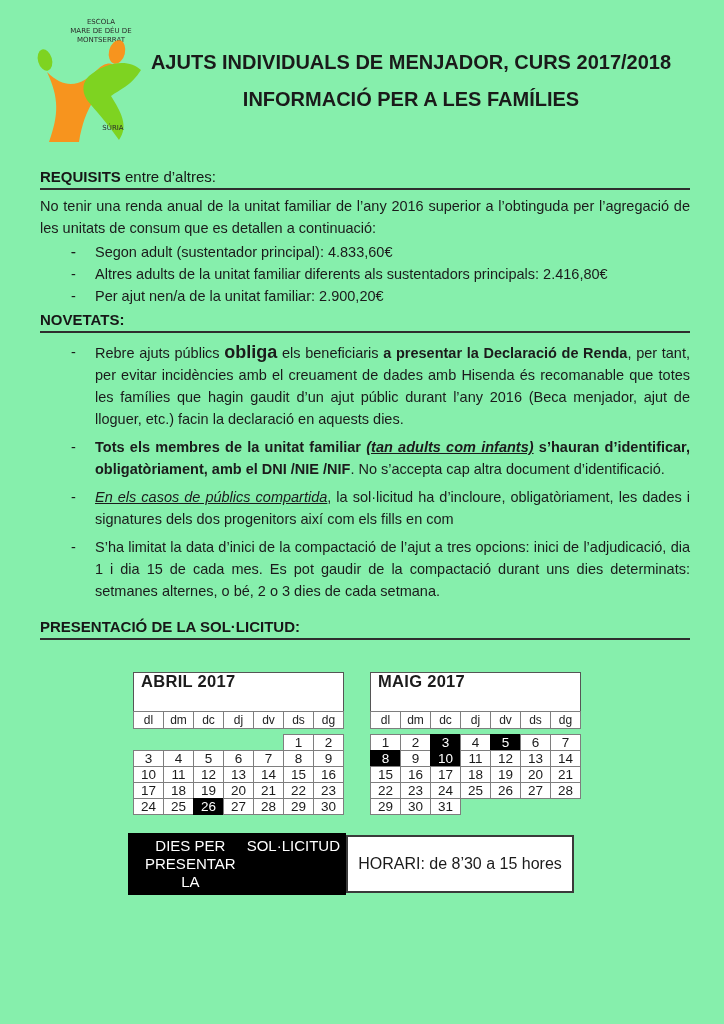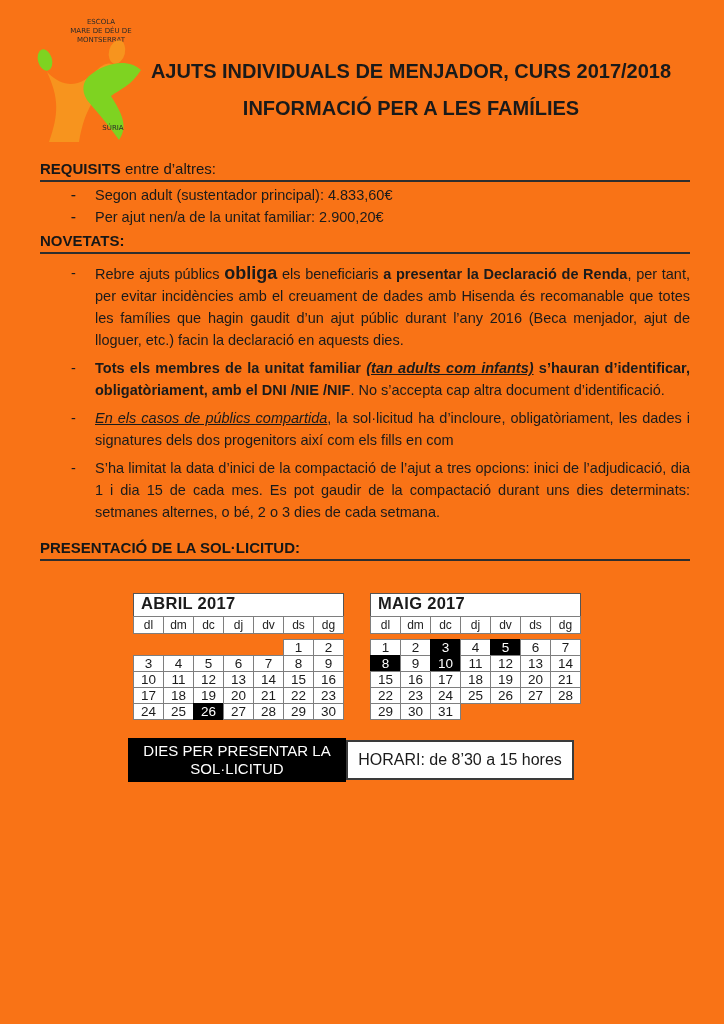--- a/index.html
+++ b/index.html
@@ -1,29 +1,29 @@
 <!DOCTYPE html>
 <html><head>
 <meta charset="utf-8">
 <style>
   * { margin:0; padding:0; box-sizing:border-box; }
   html,body { background:#e8e8e8; }
   .page {
     position:relative; width:724px; height:1024px; margin:0 auto;
-    background:#f97316; font-family:"Liberation Sans", sans-serif; color:#1b1b1b;
+    background:#86efac; font-family:"Liberation Sans", sans-serif; color:#1b1b1b;
     overflow:hidden;
   }
   
   .logo { position:absolute; left:33px; top:12px; width:124px; height:134px; }
   .title-block {
-    position:absolute; left:128px; top:53px; width:566px;
+    position:absolute; left:128px; top:44px; width:566px;
     text-align:center; font-weight:bold; font-size:20px; line-height:37px; color:#1a1a1a;
   }
   
-  .content { position:absolute; left:40px; top:160px; width:650px; }
+  .content { position:absolute; left:40px; top:168px; width:650px; }
   .sec-head {
     font-size:15px; font-weight:bold; padding-bottom:3px;
     border-bottom:2px solid #2e2e2e; color:#171717;
   }
   .sec-head .rest { font-weight:normal; }
   .intro { margin-top:5px; font-size:14.5px; line-height:22px; text-align:justify; }
   .blist { margin-top:2px; }
   .bullet { position:relative; padding-left:55px; font-size:14.5px; line-height:22px; text-align:justify; }
   .bullet .marker { position:absolute; left:31px; top:0; }
   .nov { margin-bottom:6px; }
@@ -31,42 +31,42 @@
   .run-b { font-weight:bold; }
   .run-bl { font-weight:bold; font-size:18px; }
   .run-biu { font-weight:bold; font-style:italic; text-decoration:underline; }
   .run-iu { font-style:italic; text-decoration:underline; }
   .head-novetats { margin-top:4px; }
   .head-presentacio { margin-top:16px; }
   
   .calendars { display:flex; gap:26px; margin-left:93px; margin-top:32px; }
   .calendar { width:211px; }
   .cal-title {
-    width:211px; height:24px; border:1px solid #555;
-    display:flex; align-items:flex-end; padding:0 0 3px 7px;
+    width:211px; height:40px; border:1px solid #555;
+    display:flex; align-items:flex-end; padding:0 0 20px 7px;
     font-weight:bold; font-size:16.5px; letter-spacing:0.3px; background:#fff;
   }
   .cal-days { display:flex; margin-top:-1px; }
   .cal-days .cell { font-size:12px; height:18px; color:#222; }
   .cell {
     width:31px; height:17px; border:1px solid #7e7e7e; background:#fff;
     display:flex; align-items:center; justify-content:center;
     font-size:13.5px; margin-right:-1px; flex:0 0 auto;
   }
   .cal-grid { margin-top:5px; }
   .cal-row { display:flex; }
   .cal-row + .cal-row { margin-top:-1px; }
   .cell.hl { background:#000; color:#fff; border-color:#000; }
   .cell.empty { border-color:transparent; background:transparent; }
   
   .legend { display:flex; margin-left:88px; margin-top:18px; align-items:stretch; }
   .legend-black {
     width:218px; background:#000; color:#fff; text-align:center;
     font-size:15px; line-height:18px; padding:4px 6px;
-    display:flex; flex-direction:column; justify-content:center;
+    display:flex; flex-direction:row; justify-content:center;
   }
   .legend-white {
     width:228px; border:2px solid #3a3a3a; background:#fff;
     display:flex; align-items:center; justify-content:center;
     font-size:16px; margin:2px 0;
   }
 </style>
 </head>
 <body>
 
@@ -86,24 +86,25 @@
   <div class="title-block">
     <div>AJUTS INDIVIDUALS DE MENJADOR, CURS 2017/2018</div>
     <div>INFORMACIÓ PER A LES FAMÍLIES</div>
   </div>
 
   <div class="content">
 
     <div class="sec-head">
       <span>REQUISITS</span><span class="rest"> entre d’altres:</span>
     </div>
+    <p class="intro">No tenir una renda anual de la unitat familiar de l’any 2016 superior a l’obtinguda per l’agregació de les unitats de consum que es detallen a continuació:</p>
     <div class="blist">
         <div class="bullet"><span class="marker">-</span></div>
         <div class="bullet"><span class="marker">-</span><span class="btext">Segon adult (sustentador principal): 4.833,60€</span></div>
-        <div class="bullet"><span class="marker">-</span></div>
+        <div class="bullet"><span class="marker">-</span><span class="btext">Altres adults de la unitat familiar diferents als sustentadors principals: 2.416,80€</span></div>
         <div class="bullet"><span class="marker">-</span><span class="btext">Per ajut nen/a de la unitat familiar: 2.900,20€</span></div>
       </div>
 
     <div class="sec-head head-novetats">
       <span>NOVETATS:</span>
     </div>
     <div class="blist" style="margin-top:8px">
         <div class="bullet nov"><span class="marker">-</span><span class="btext"><span class="run-r">Rebre ajuts públics </span><span class="run-bl">obliga</span><span class="run-r"> els beneficiaris </span><span class="run-b">a presentar la Declaració de Renda</span><span class="run-r">, per tant, per evitar incidències amb el creuament de dades amb Hisenda és recomanable que totes les famílies que hagin gaudit d’un ajut públic durant l’any 2016 (Beca menjador, ajut de lloguer, etc.) facin la declaració en aquests dies.</span></span></div>
         <div class="bullet nov"><span class="marker">-</span><span class="btext"><span class="run-b">Tots els membres de la unitat familiar </span><span class="run-biu">(tan adults com infants)</span><span class="run-b"> s’hauran d’identificar, obligatòriament, amb el DNI /NIE /NIF</span><span class="run-r">. No s’accepta cap altra document d’identificació.</span></span></div>
         <div class="bullet nov"><span class="marker">-</span><span class="btext"><span class="run-iu">En els casos de públics compartida</span><span class="run-r">, la sol·licitud ha d’incloure, obligatòriament, les dades i signatures dels dos progenitors així com els fills en com</span></span></div>

